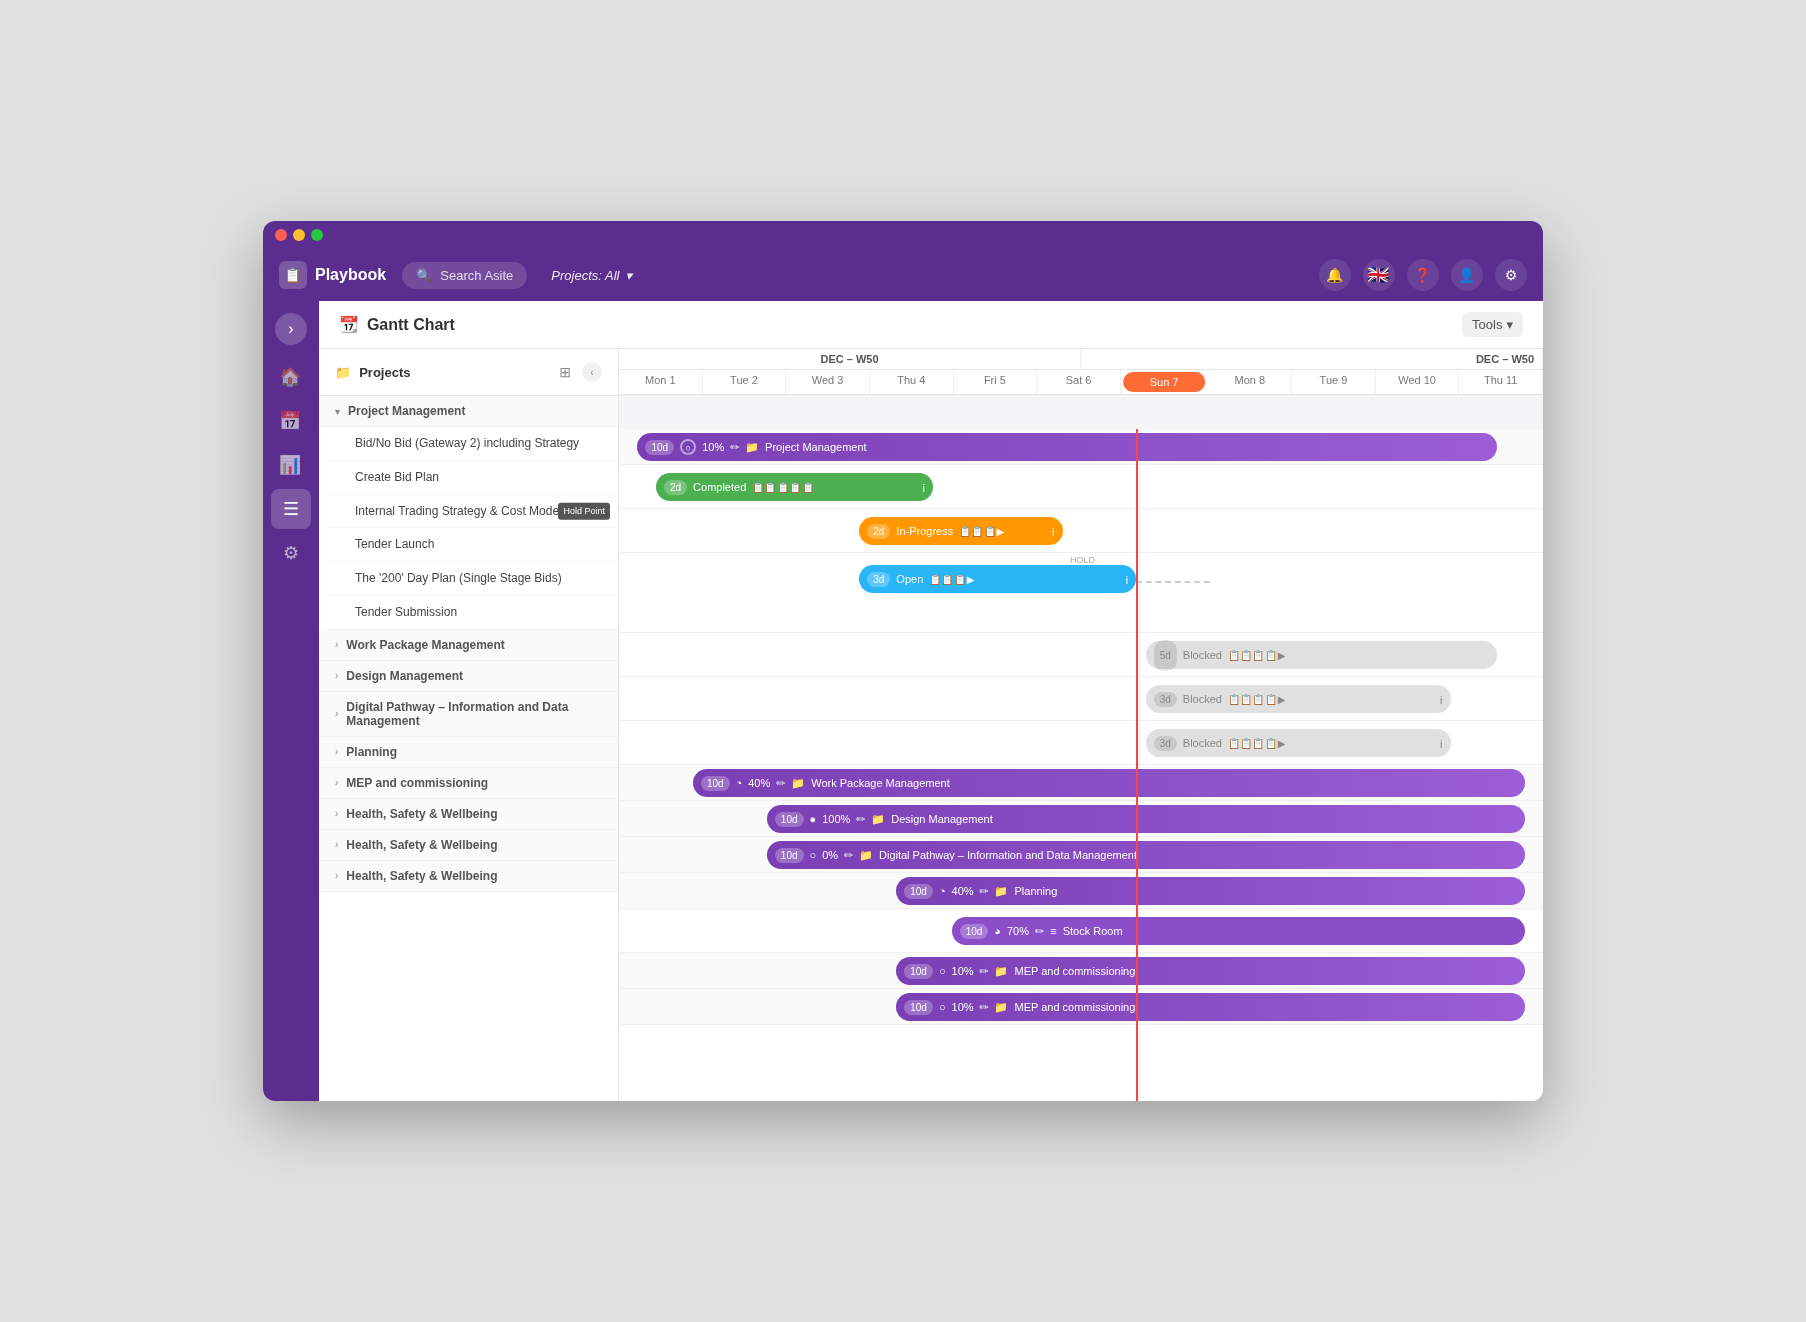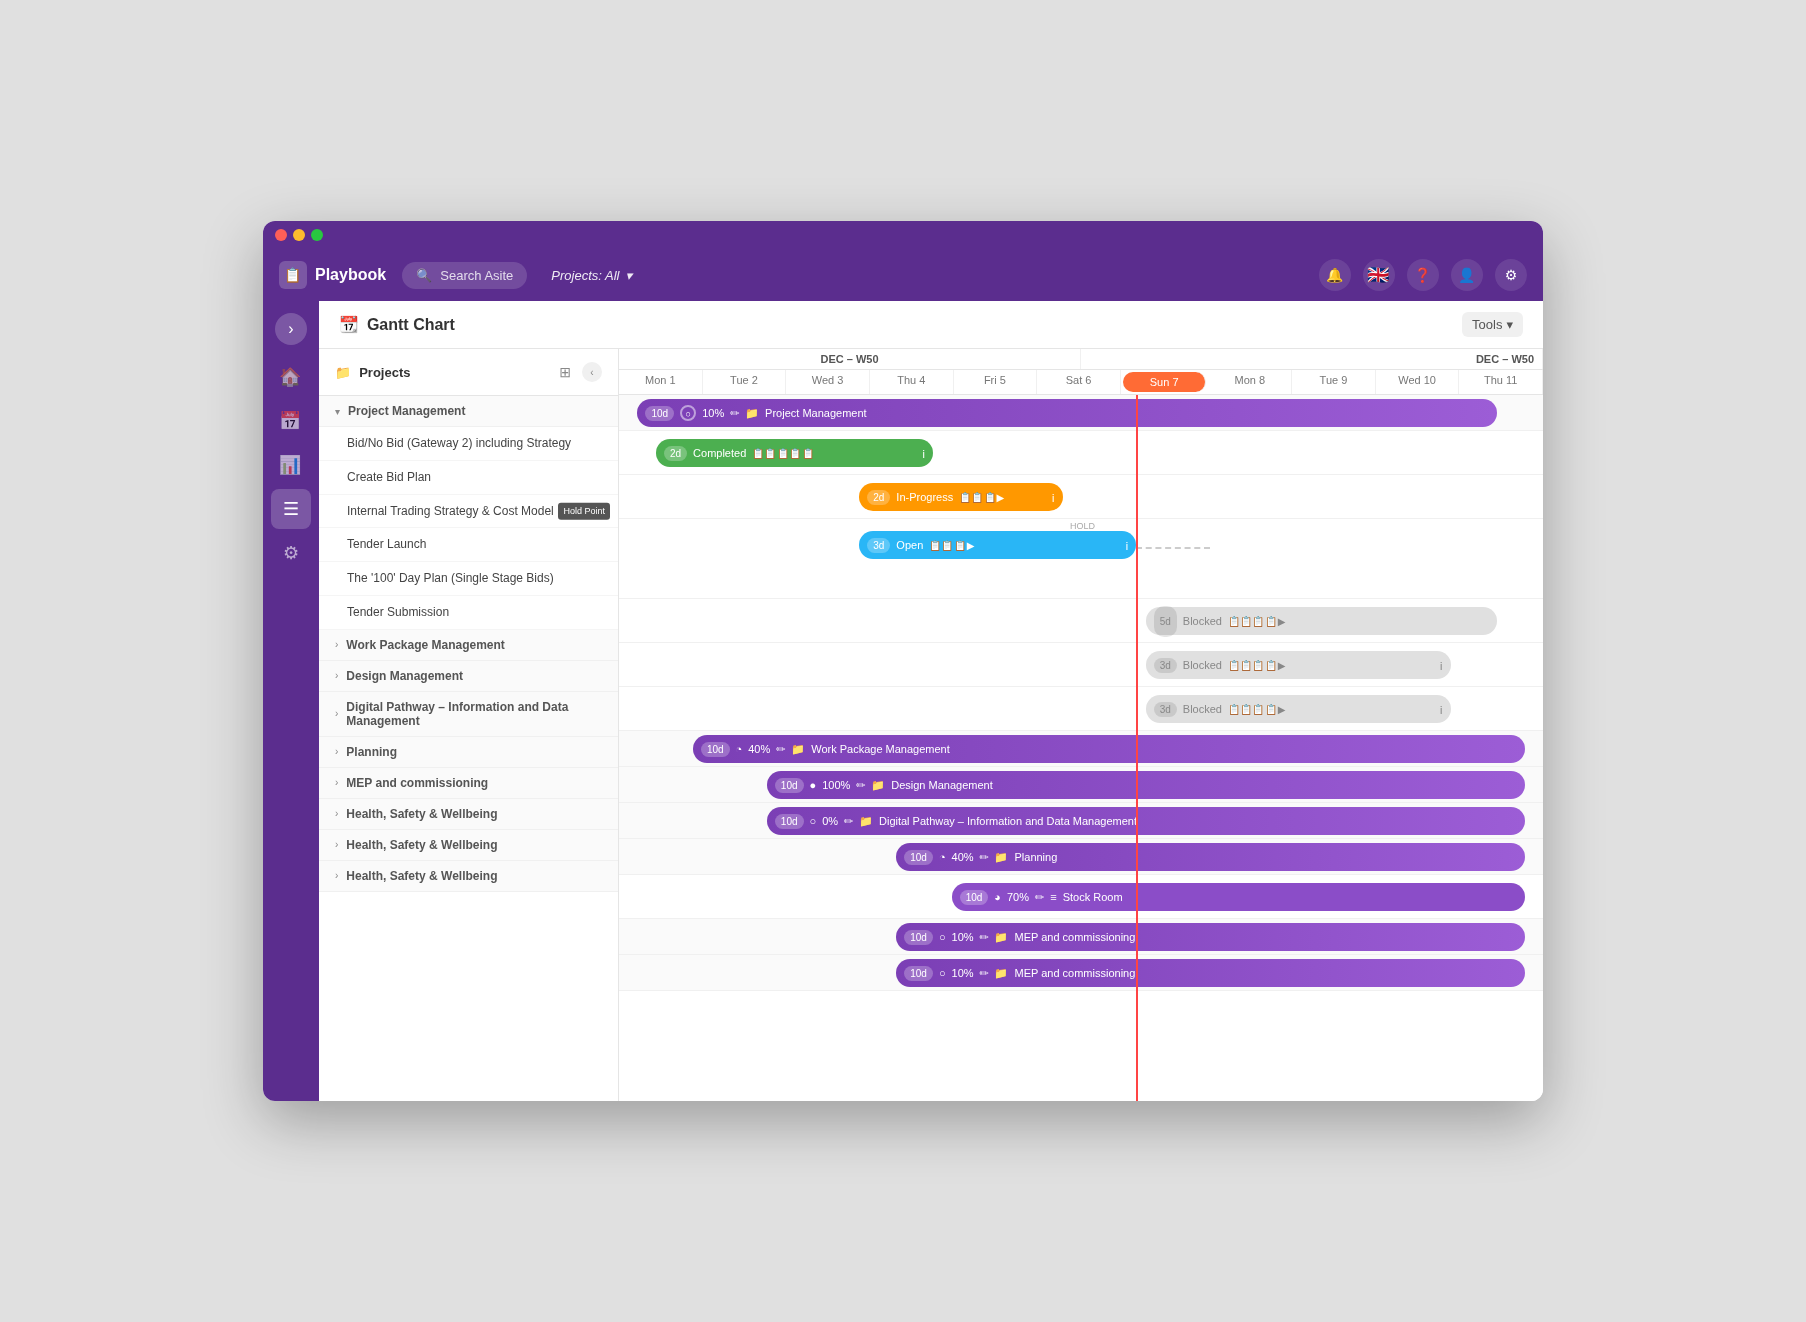--- a/index.html
+++ b/index.html
@@ -50,26 +50,26 @@
     .projects-label { font-size: 13px; font-weight: 600; color: #333; display: flex; align-items: center; gap: 8px; }
     .projects-tools { margin-left: auto; display: flex; align-items: center; gap: 4px; }
     .proj-tool-btn { width: 26px; height: 26px; display: flex; align-items: center; justify-content: center; color: #888; cursor: pointer; font-size: 14px; }
     .collapse-btn { width: 20px; height: 20px; background: #f0f0f0; border-radius: 50%; display: flex; align-items: center; justify-content: center; color: #888; font-size: 10px; cursor: pointer; }
     
     
     .group-header { display: flex; align-items: center; gap: 8px; padding: 8px 16px; background: #fafafa; border-bottom: 1px solid #f0f0f0; cursor: pointer; }
     .group-label { font-size: 12px; font-weight: 600; color: #555; }
     .chevron { font-size: 10px; color: #888; }
     
-    .proj-item { padding: 8px 16px 8px 28px; border-bottom: 1px solid #f5f5f5; font-size: 12px; color: #444; cursor: pointer; line-height: 1.4; }
+    .proj-item { padding: 8px 16px 8px 28px; border-bottom: 1px solid #f5f5f5; font-size: 12px; color: #444; cursor: pointer; line-height: 1.4; margin-left: 8px; }
     .proj-item.hold-point { position: relative; }
     .hold-point-badge { position: absolute; right: 8px; top: 50%; transform: translateY(-50%); background: #555; color: #fff; font-size: 9px; padding: 2px 5px; border-radius: 3px; }
     
     
-    .gantt-chart { flex: 1; overflow: hidden; display: flex; flex-direction: column; }
+    .gantt-chart { flex: 1; overflow: hidden; display: flex; flex-direction: column; gap: 34px; }
     
     
     .gantt-header { background: #fff; border-bottom: 1px solid #e5e5e5; flex-shrink: 0; }
     .gantt-week-row { display: flex; border-bottom: 1px solid #e5e5e5; }
     .gantt-week-cell { flex: 1; text-align: center; font-size: 11px; color: #555; padding: 4px 8px; border-right: 1px solid #f0f0f0; font-weight: 600; }
     .gantt-week-cell.right { text-align: right; }
     .gantt-days-row { display: flex; }
     .gantt-day { flex: 1; text-align: center; font-size: 11px; color: #777; padding: 4px 2px; border-right: 1px solid #f0f0f0; }
     .gantt-day.sunday { background: #ff6b35; color: #fff; border-radius: 12px; margin: 2px; }
     
@@ -164,21 +164,21 @@
             <span class="chevron">▾</span>
             <span class="group-label">Project Management</span>
           </div>
           <div class="proj-item">Bid/No Bid (Gateway 2) including Strategy</div>
           <div class="proj-item">Create Bid Plan</div>
           <div class="proj-item hold-point">
             Internal Trading Strategy &amp; Cost Model
             <span class="hold-point-badge">Hold Point</span>
           </div>
           <div class="proj-item">Tender Launch</div>
-          <div class="proj-item">The '100' Day Plan (Single Stage Bids)</div>
+          <div class="proj-item">The '200' Day Plan (Single Stage Bids)</div>
           <div class="proj-item">Tender Submission</div>
 
           <div class="group-header">
             <span class="chevron">›</span>
             <span class="group-label">Work Package Management</span>
           </div>
           <div class="group-header">
             <span class="chevron">›</span>
             <span class="group-label">Design Management</span>
           </div>

